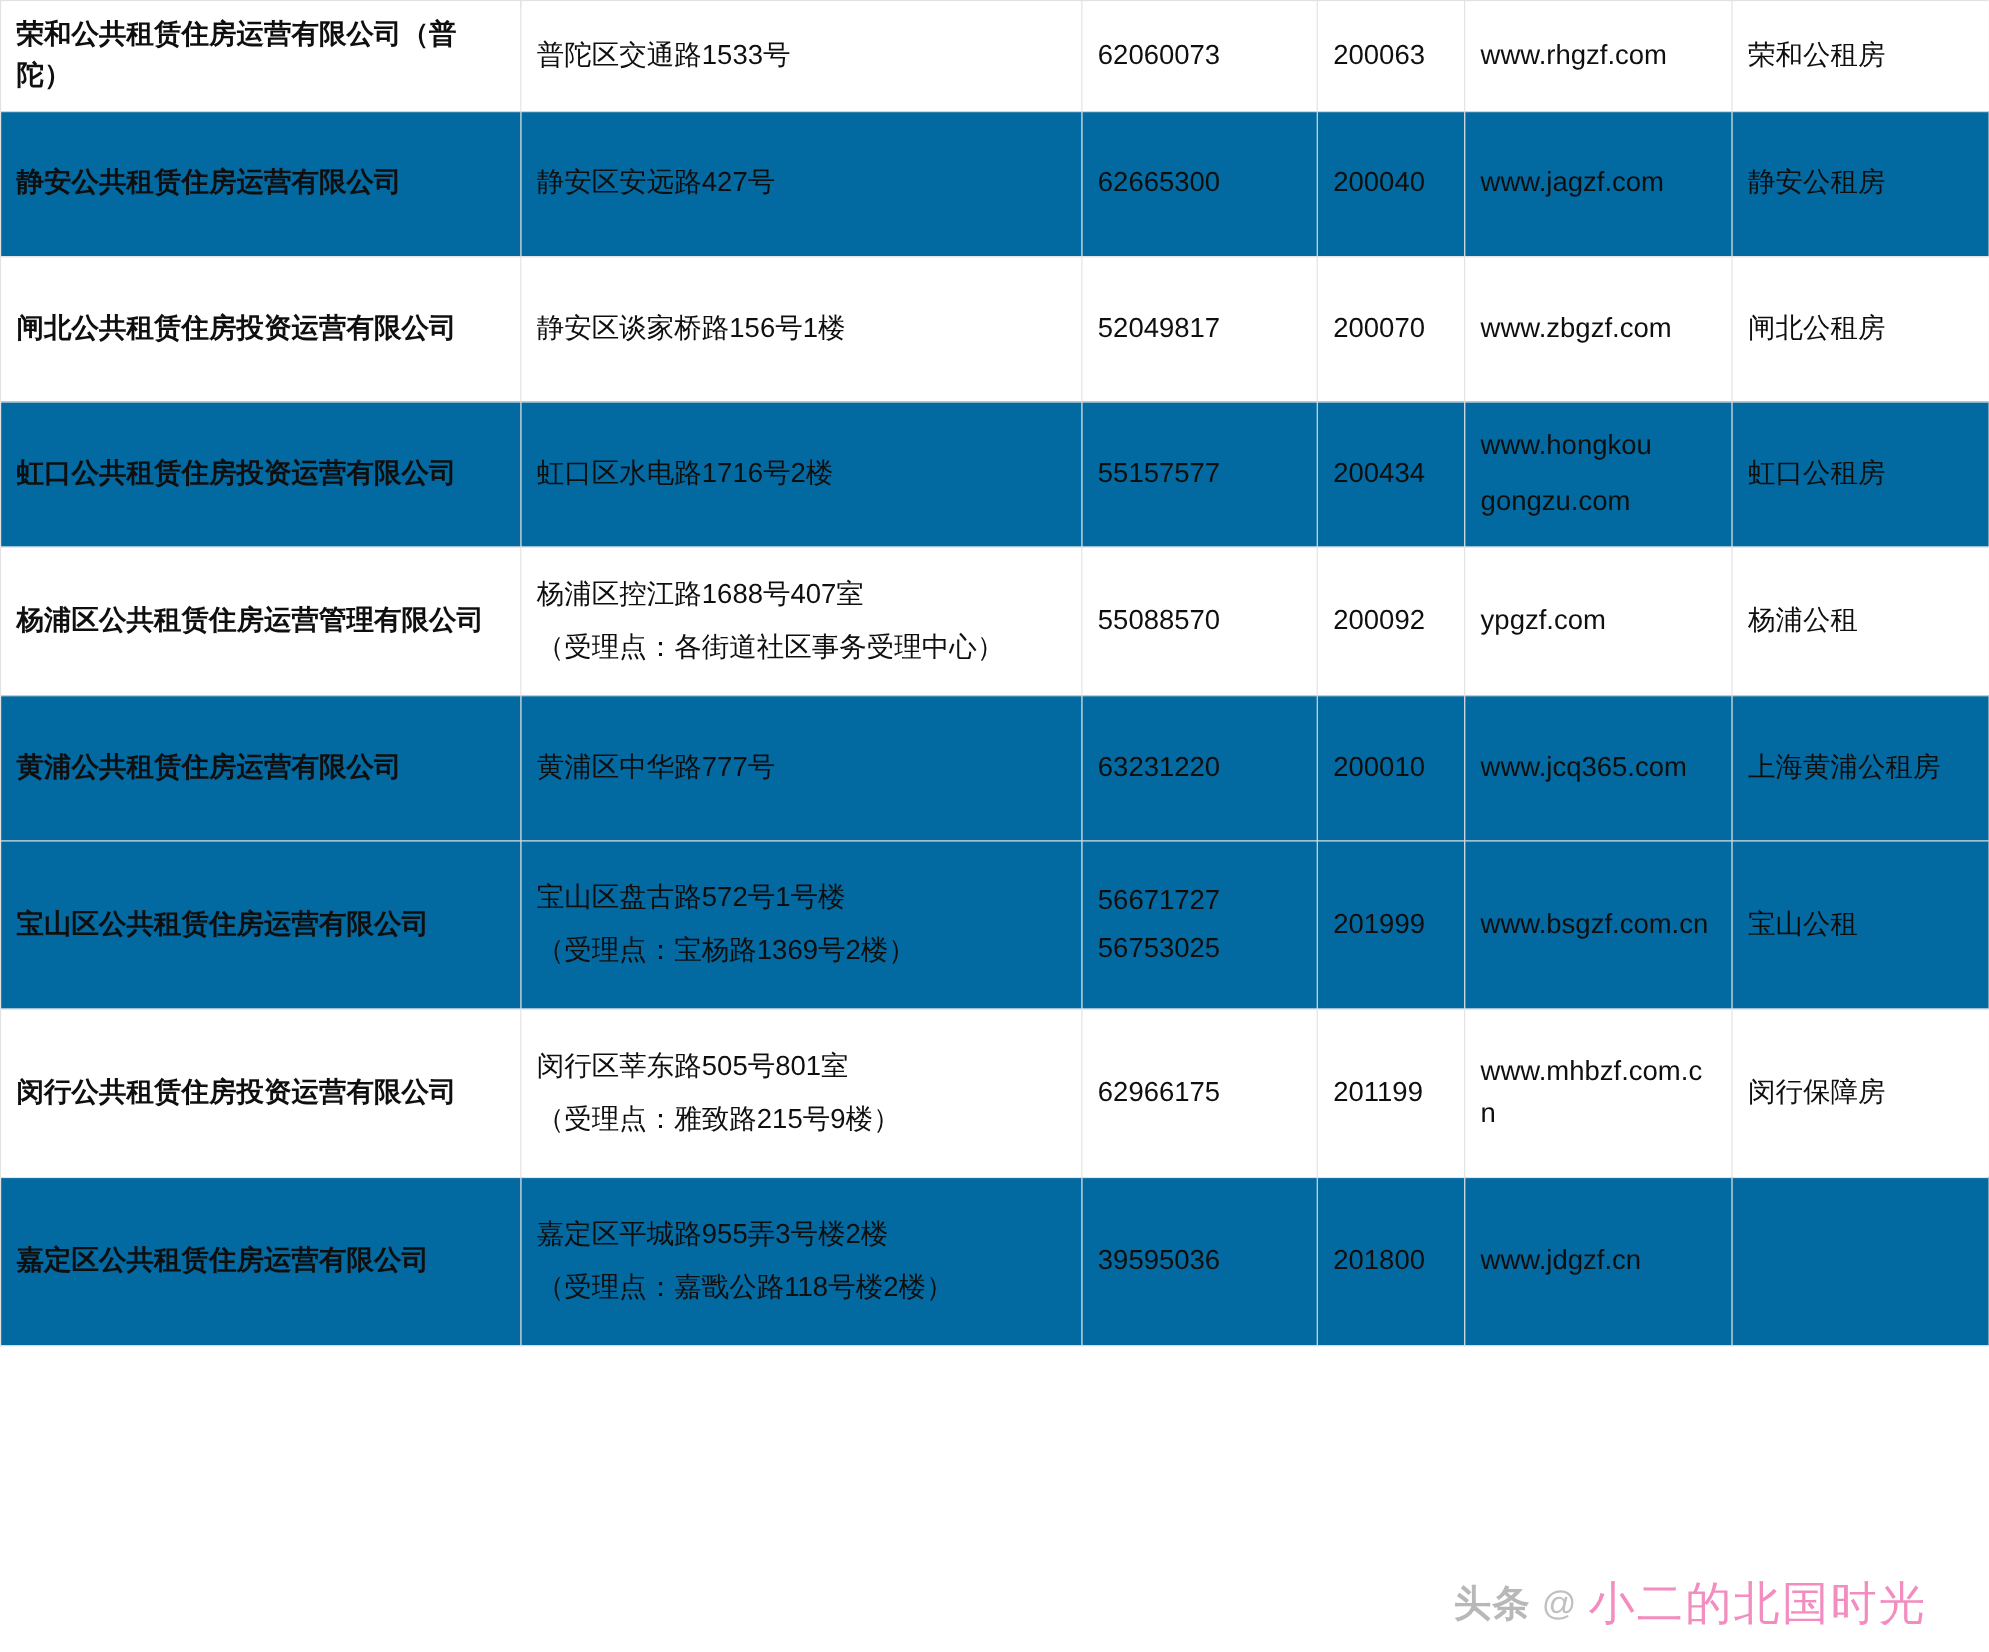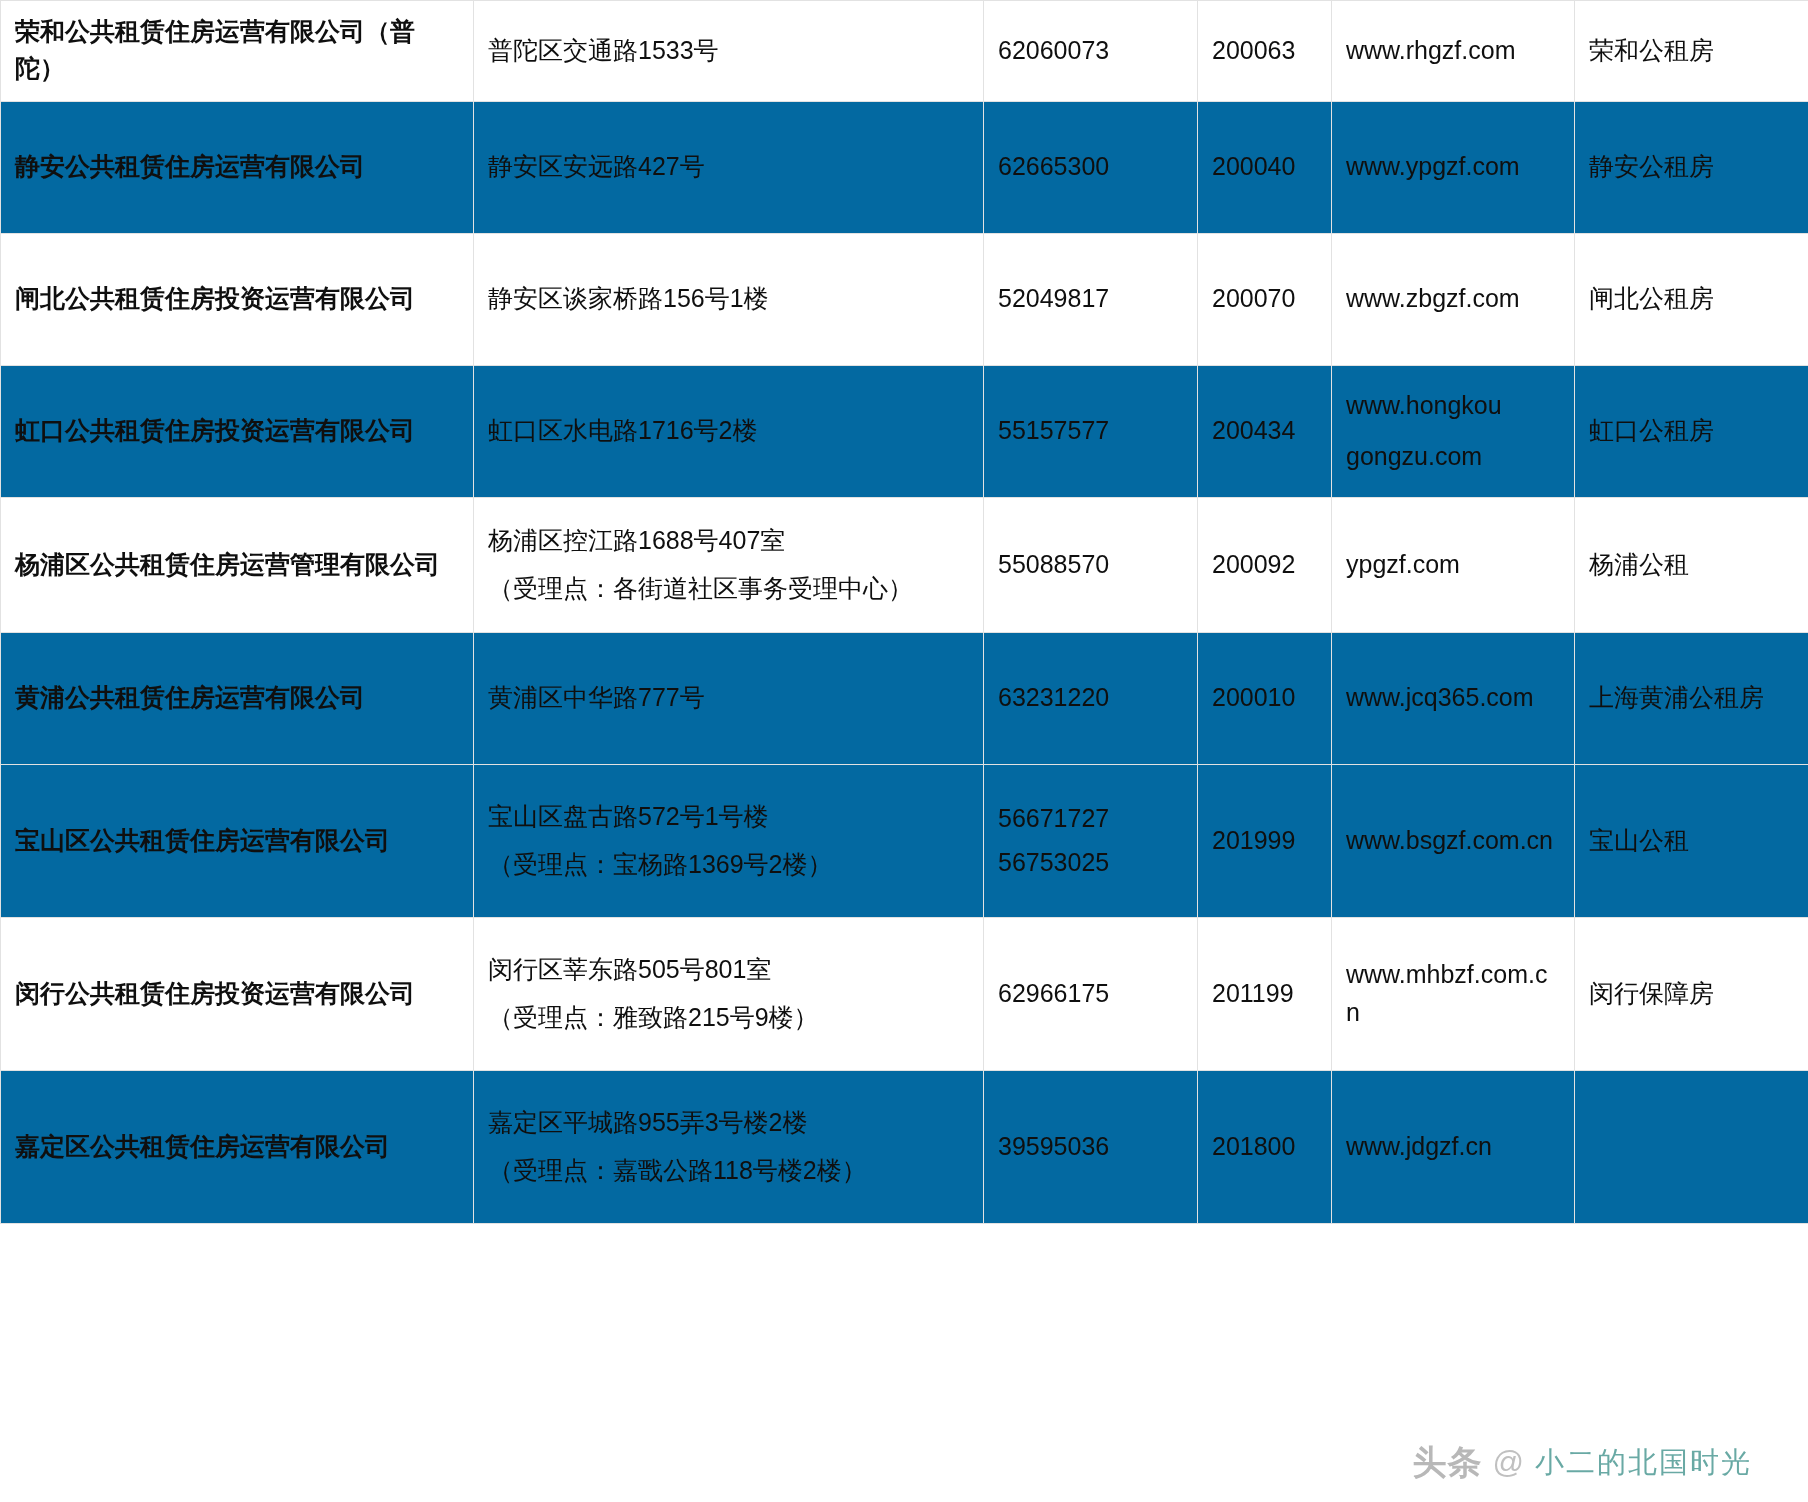--- a/index.html
+++ b/index.html
@@ -87,22 +87,22 @@
     font-weight: bold;
     color: #8d8d8d;
     letter-spacing: 1px;
   }
   .watermark .wm-id {
     font-size: 31px;
     color: #9a9a9a;
     letter-spacing: 1px;
   }
   .watermark .wm-text {
-    font-size: 29px;
-    color: #0f766e;
+    font-size: 42px;
+    color: #ec4899;
     letter-spacing: 2px;
   }
 </style>
 </head>
 <body>
 
 <div class="page">
   <div class="top-rule"></div>
   <div class="vert-seam"></div>
 
@@ -134,21 +134,21 @@
       <tr class="alt" style="height:132px;">
         <td class="name">静安公共租赁住房运营有限公司</td>
         <td class="addr">
           <span>静安区安远路427号</span>
         </td>
         <td class="phone">
           <span>62665300</span>
         </td>
         <td class="zip">200040</td>
         <td class="web">
-          <span>www.ypgzf.com</span>
+          <span>www.jagzf.com</span>
         </td>
         <td class="wechat">静安公租房</td>
       </tr>
 
       <tr style="height:132px;">
         <td class="name">闸北公共租赁住房投资运营有限公司</td>
         <td class="addr">
           <span>静安区谈家桥路156号1楼</span>
         </td>
         <td class="phone">

